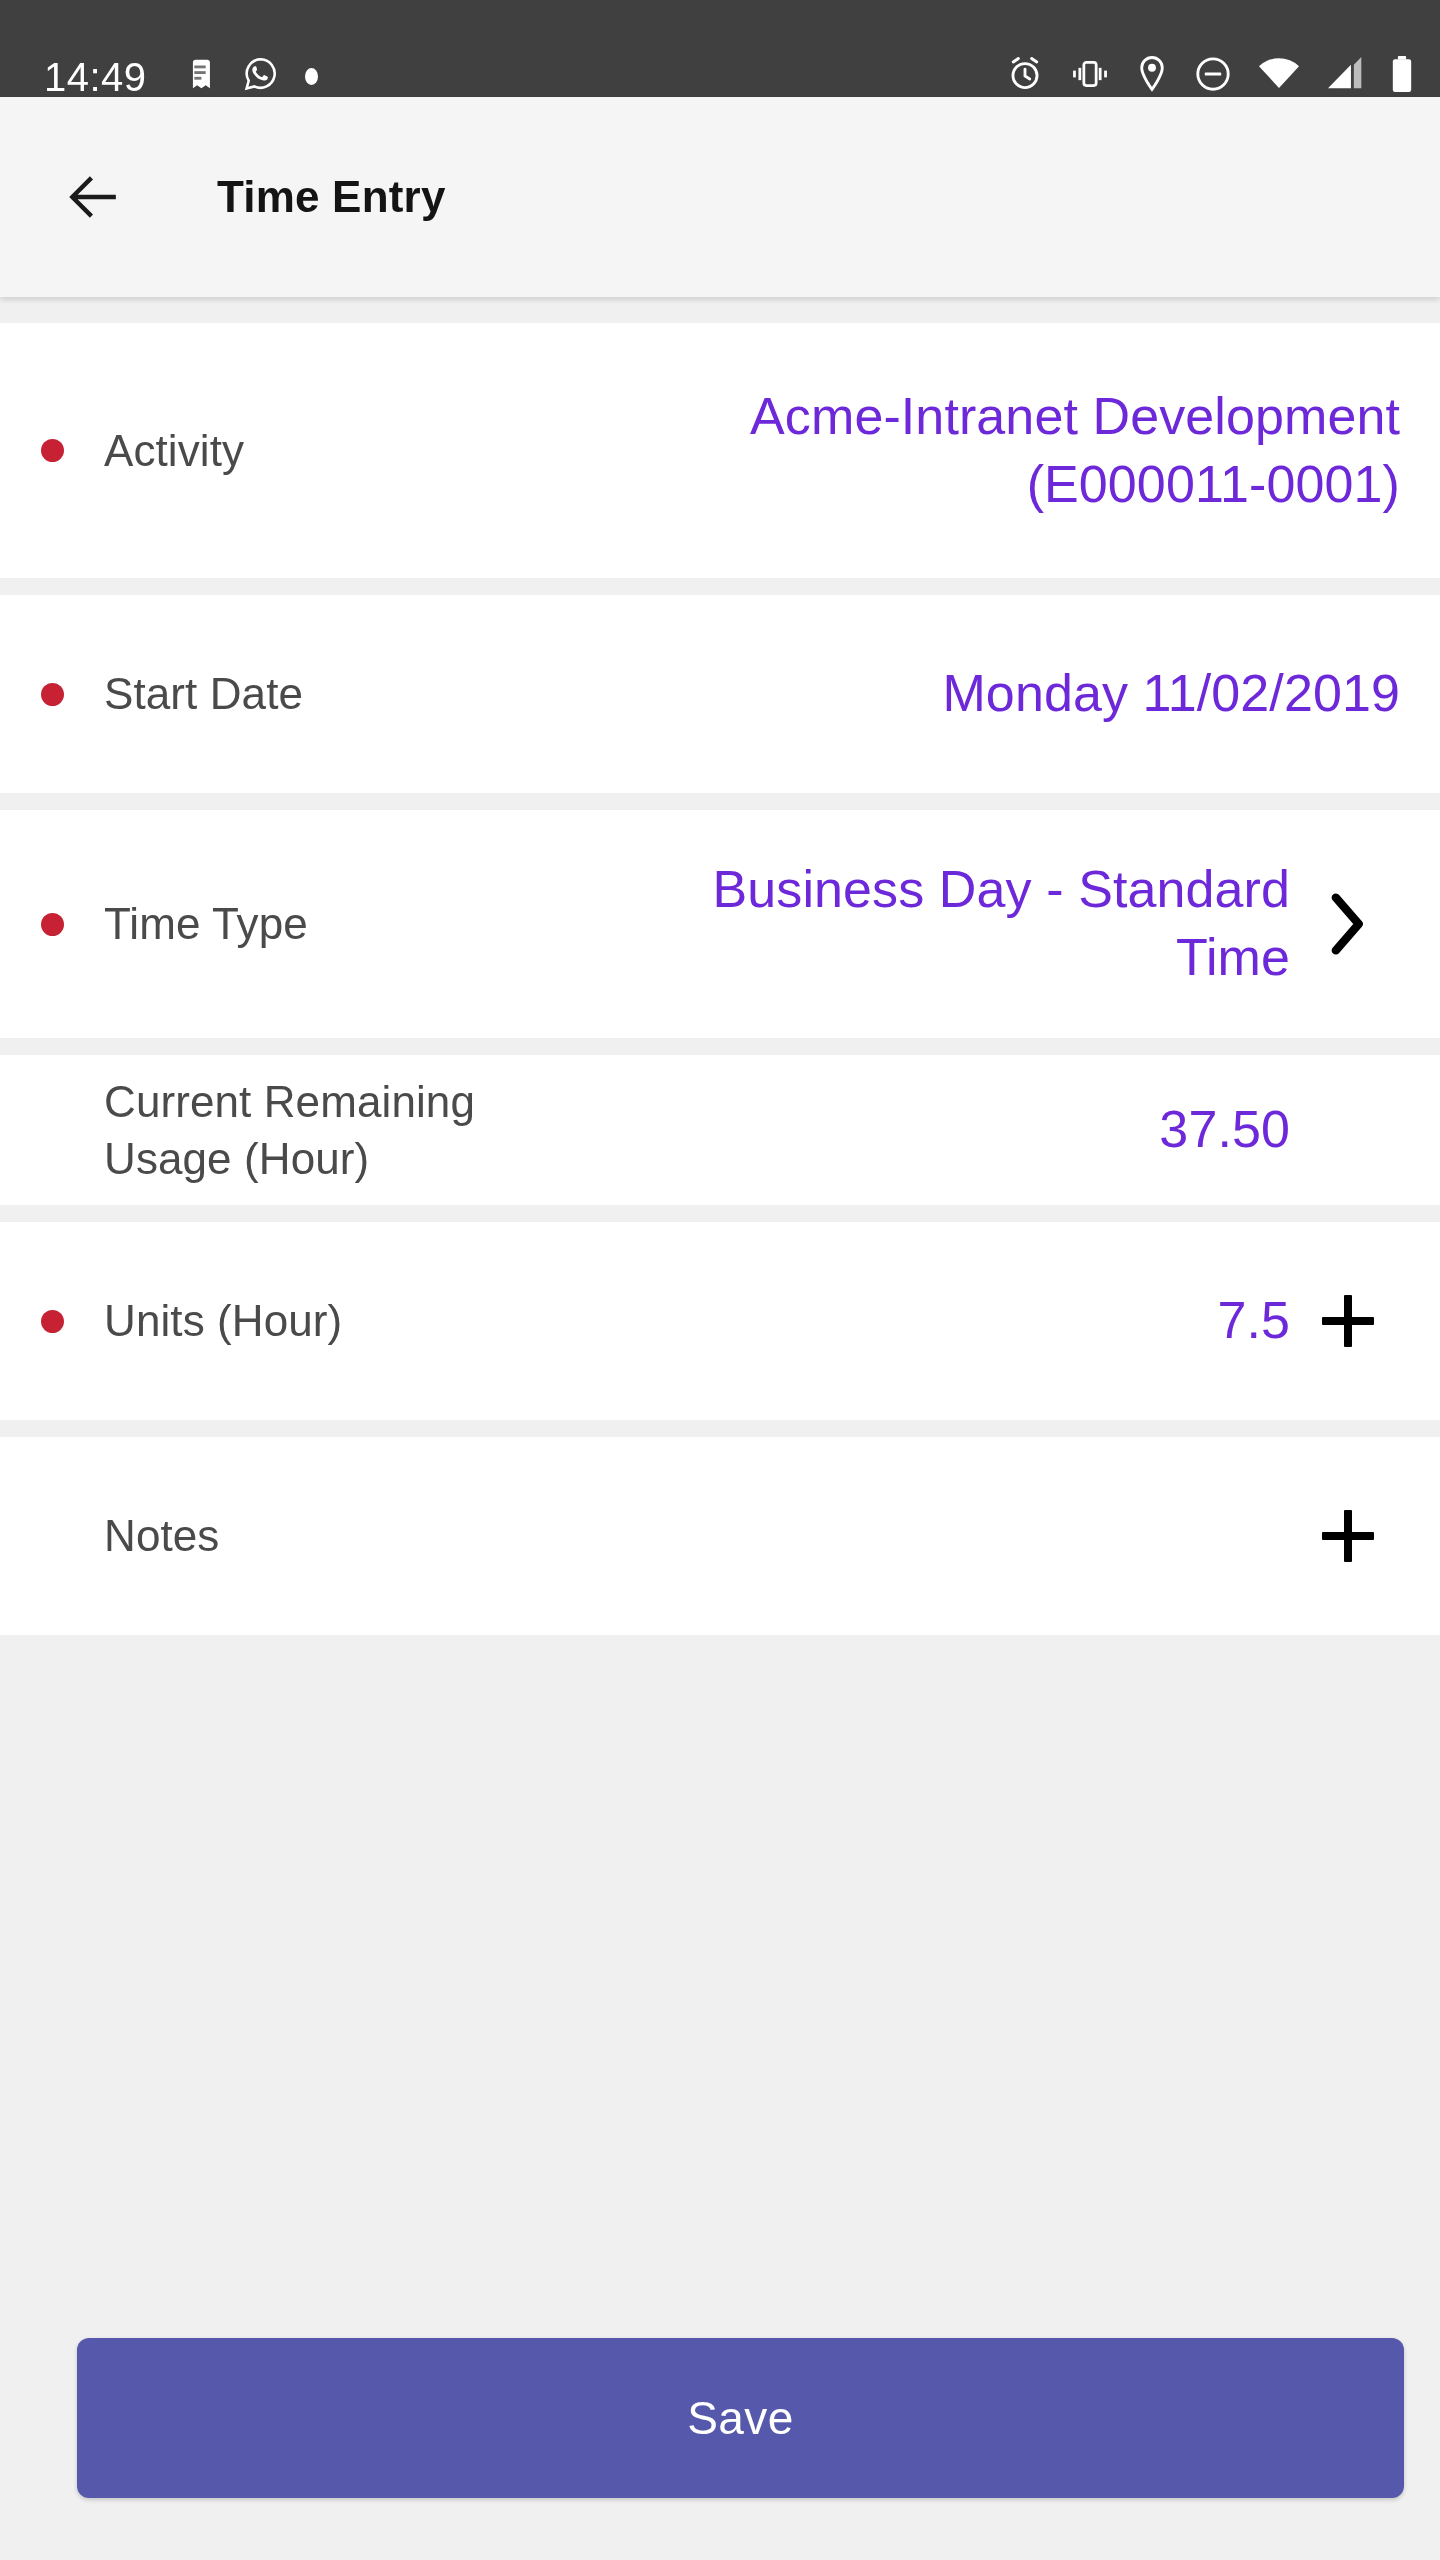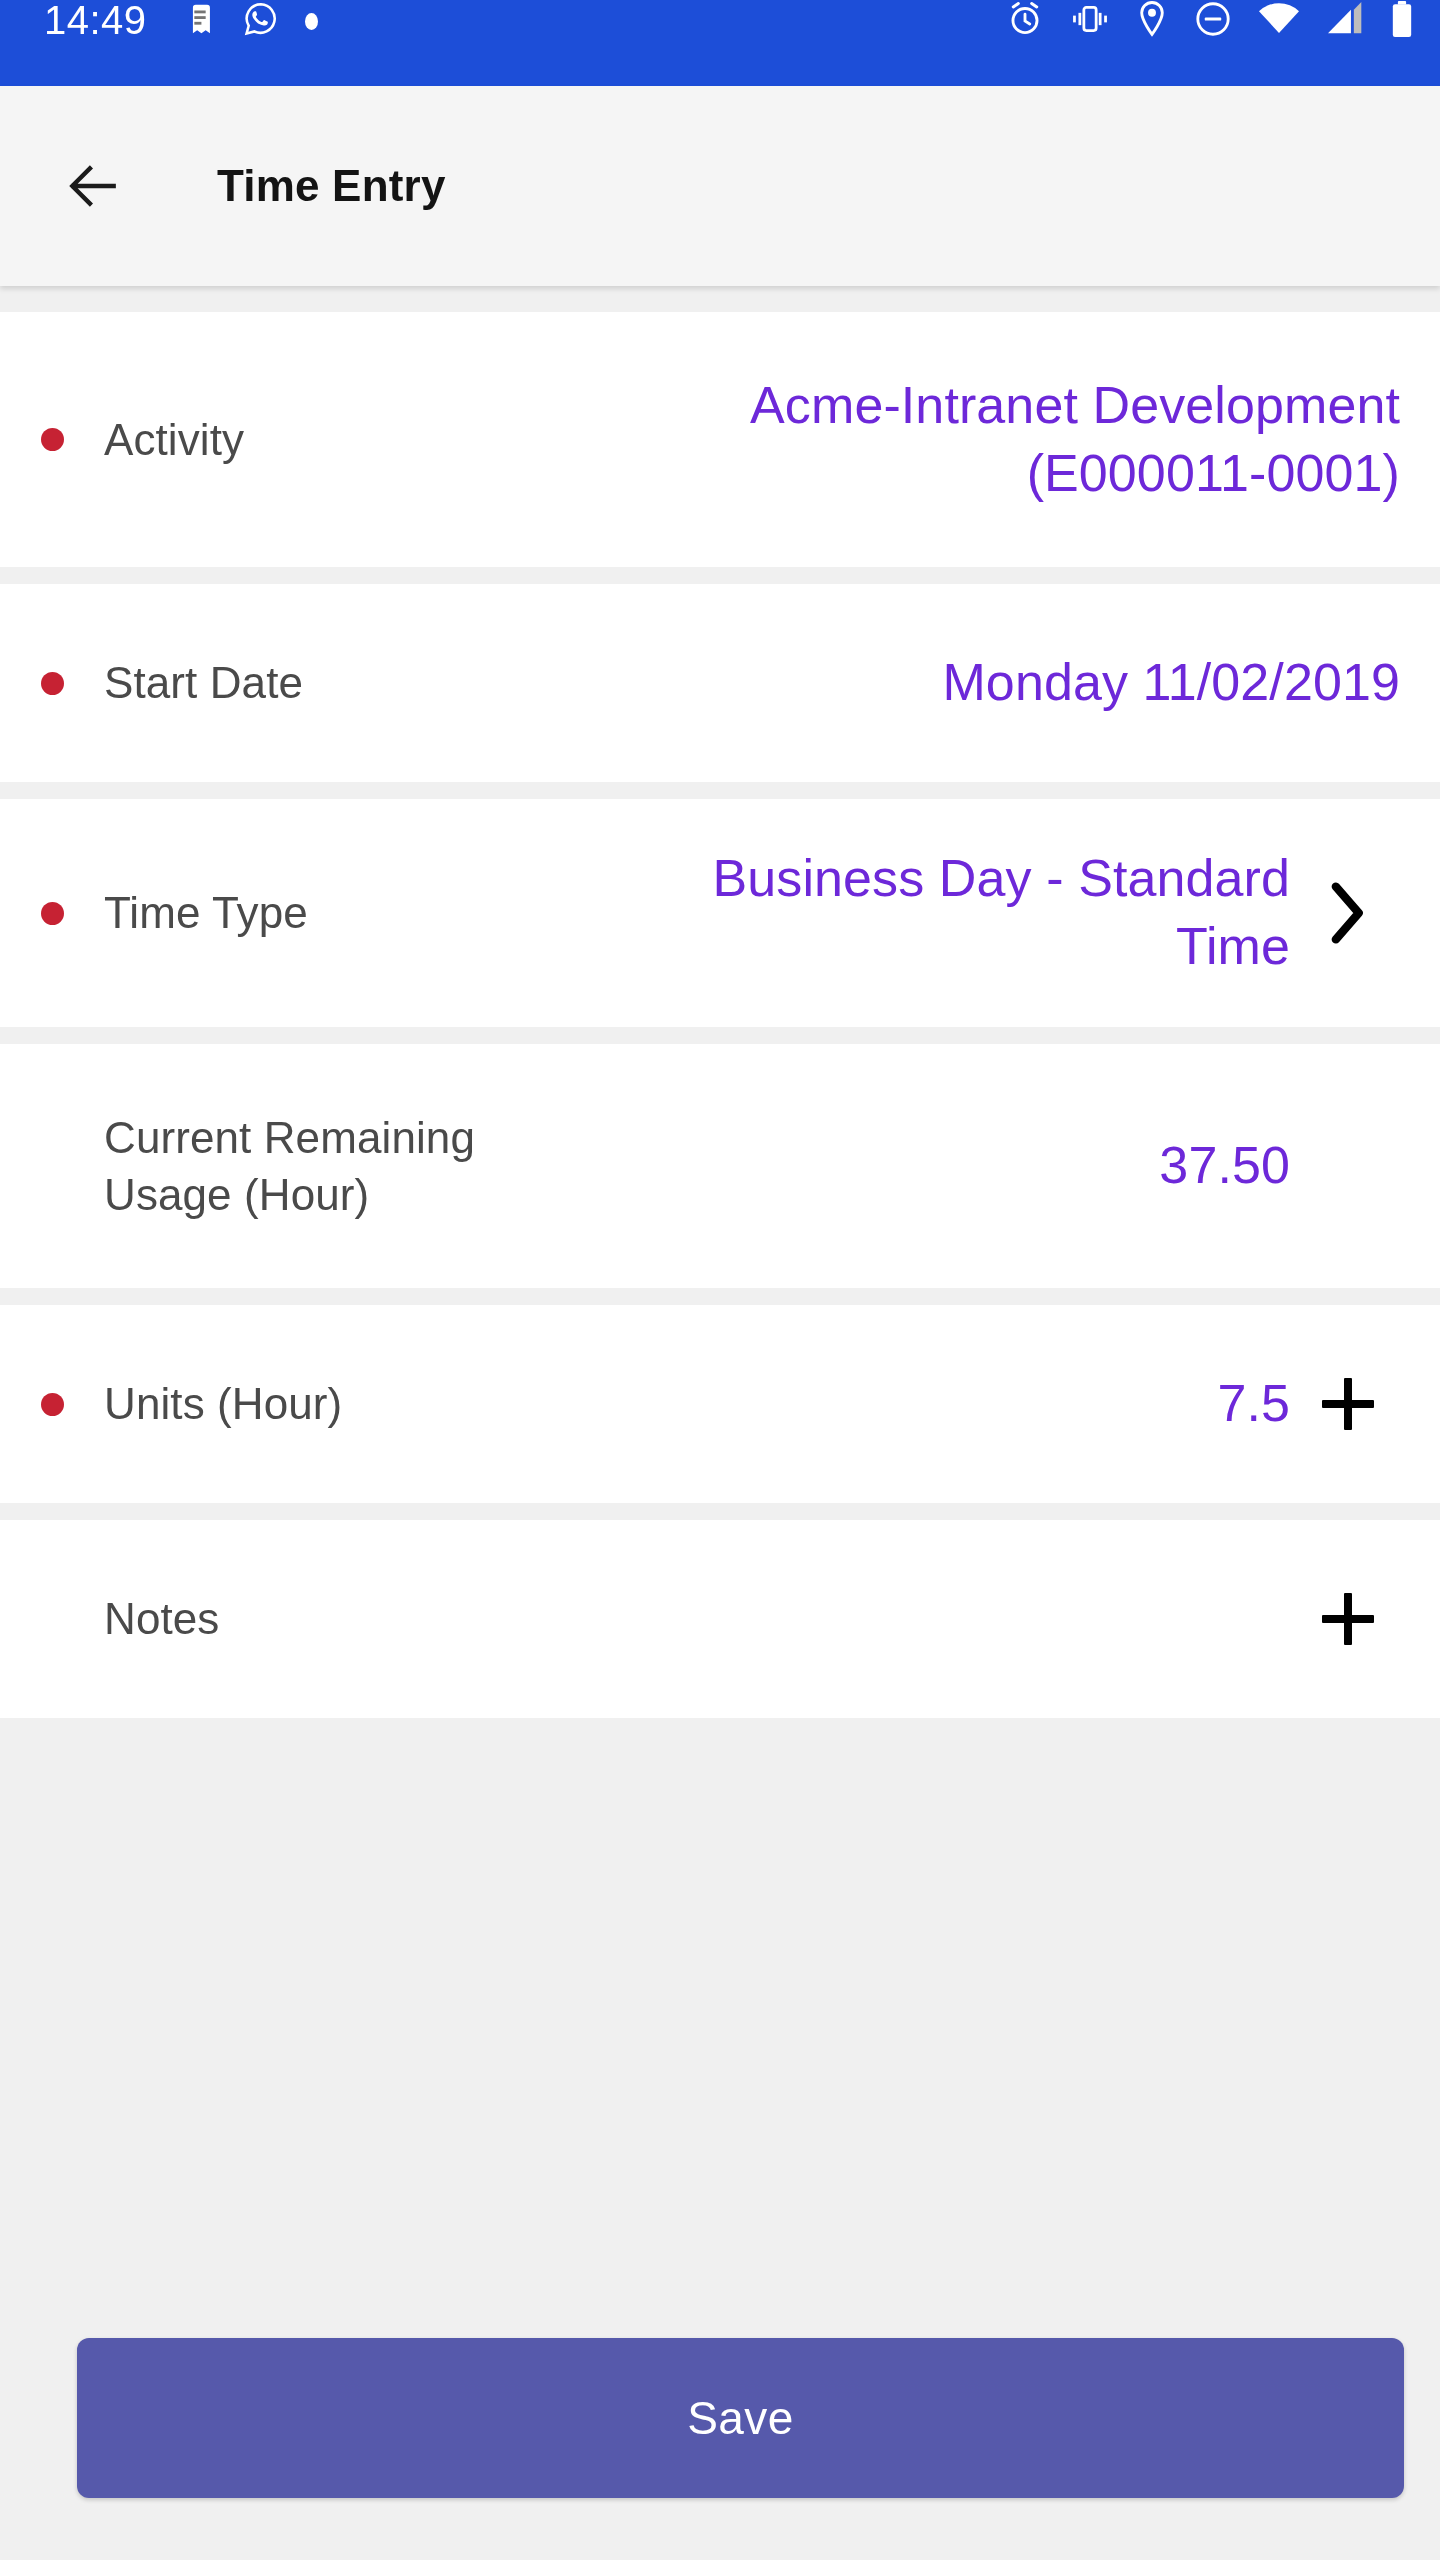--- a/index.html
+++ b/index.html
@@ -13,24 +13,24 @@
     position:relative;
     width:1440px; height:2560px;
     overflow:hidden;
     background:#f0f0f0;
     display:flex;
     flex-direction:column;
   }
 
   
   .statusbar {
-    height:86px;
-    background:#1d4ed8;
-    display:flex;
-    align-items:flex-start;
+    height:97px;
+    background:#404040;
+    display:flex;
+    align-items:flex-end;
     padding:0 26px 0 44px;
     flex:0 0 auto;
     color:#ffffff;
   }
   .sb-clock {
     font-size:40px;
     font-weight:400;
     letter-spacing:0.5px;
     line-height:1;
     color:#ffffff;
@@ -163,21 +163,21 @@
   }
   .plus-icon::before { left:0; top:22px; width:52px; height:8px; }
   .plus-icon::after  { top:0; left:22px; height:52px; width:8px; }
 
   .chevron-icon { display:block; cursor:pointer; }
 
   
   .card-activity   { height:255px; }
   .card-startdate  { height:198px; }
   .card-timetype   { height:228px; }
-  .card-remaining  { height:244px; }
+  .card-remaining  { height:150px; }
   .card-units      { height:198px; }
   .card-notes      { height:198px; }
 
   .filler { flex:1 1 auto; background:#f0f0f0; }
 
   
   .footer {
     flex:0 0 auto;
     background:#f0f0f0;
     padding:0 36px 62px 36px;

